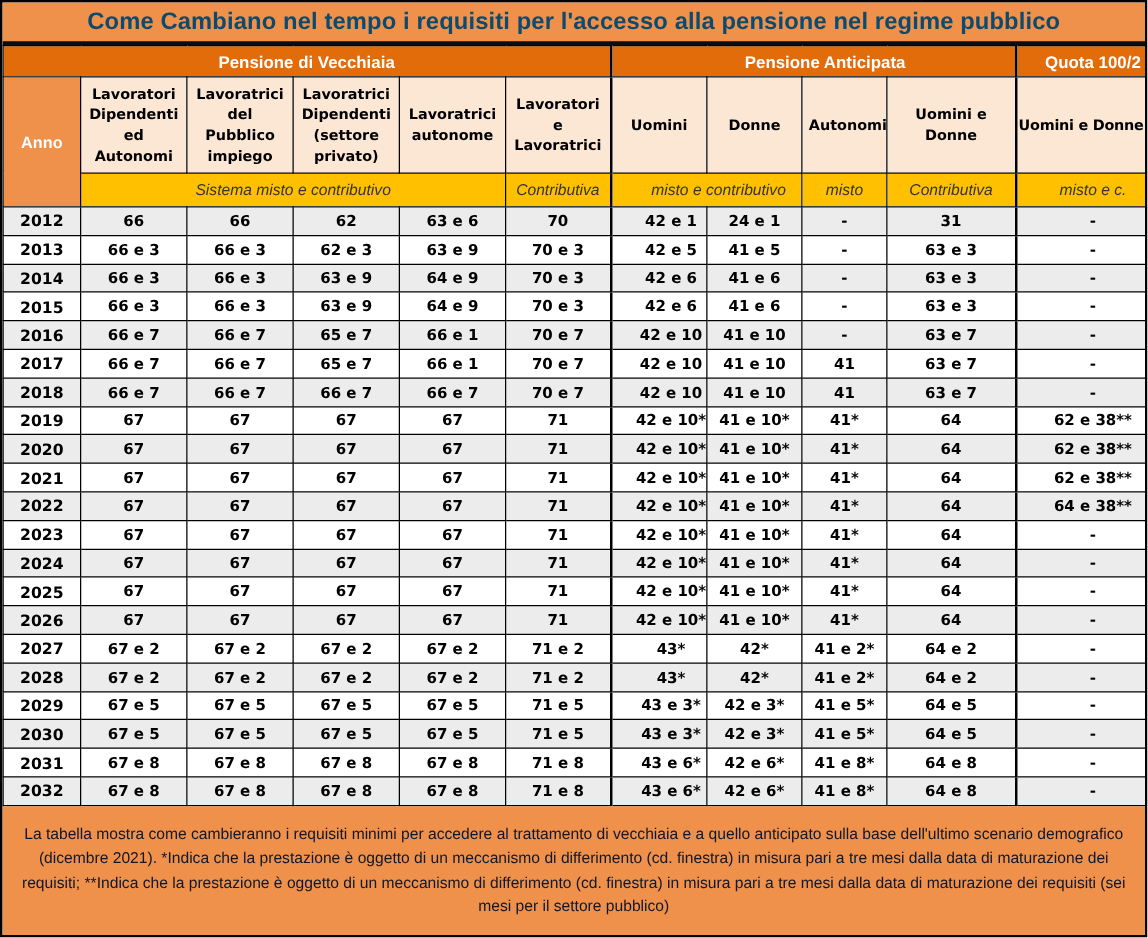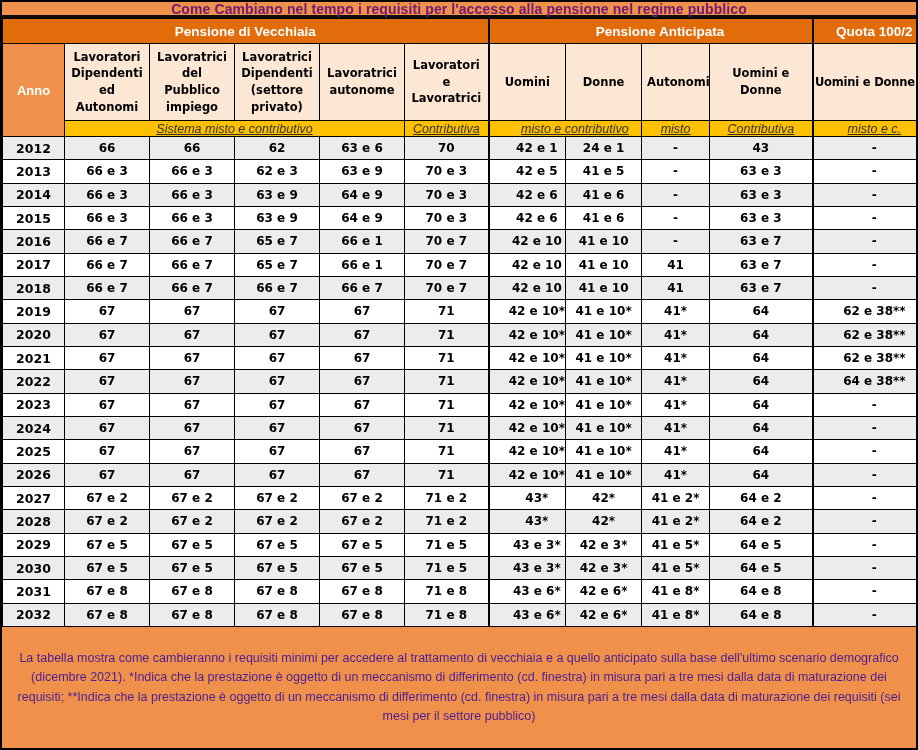--- a/index.html
+++ b/index.html
@@ -6,24 +6,24 @@
   body { background:#fff; }
   .wrapper {
     width:918px; height:750px;
     border:2px solid #000;
     display:flex; flex-direction:column;
     overflow:hidden;
     background:#fff;
     font-family:"Liberation Sans", sans-serif;
   }
   .title-bar {
-    flex:none; height:16px;
+    flex:none; height:34px;
     background:#F0914B;
     border-bottom:3px solid #0d0d0d;
-    color:#701a75; font-weight:bold; font-size:14px; letter-spacing:0.1px;
+    color:#0c4a6e; font-weight:bold; font-size:19px; letter-spacing:0.1px;
     display:flex; align-items:center; justify-content:center;
   }
   table.pension {
     flex:none; width:100%; height:609px;
     border-collapse:collapse; table-layout:fixed;
   }
   th, td {
     border:1px solid #000;
     padding:0; text-align:center; vertical-align:middle;
     overflow:hidden;
@@ -41,41 +41,41 @@
     font-size:11.5px; font-weight:bold; line-height:1.45;
     padding:0 5px;
   }
   .colhead-row th.quota-head { padding:0 1px; white-space:nowrap; letter-spacing:-0.2px; }
   th.anno-head {
     background:#F0914B; color:#fff;
     font-family:Liberation Sans, sans-serif;
     font-size:13px; font-weight:bold;
   }
   .regime-row th {
-    height:16px;
+    height:27px;
     background:#FFC000; color:#333;
-    font-style:italic; font-weight:normal; font-size:12.5px;text-decoration:underline;
+    font-style:italic; font-weight:normal; font-size:12.5px;
   }
   tbody td {
     font-family:"DejaVu Sans", sans-serif;
     font-weight:bold; font-size:12px; color:#000;
   }
   tbody tr.even td { background:#ECECEC; }
   tbody tr.odd  td { background:#FFFFFF; }
   tbody td.c-year { font-size:12.5px; }
   .brand-bar {
     flex:none; height:32px;
     background:#F0914B;
     border-top:2px solid #0d0d0d; border-bottom:2px solid #0d0d0d;
     color:#fff; font-weight:bold; font-size:18px;
     display:flex; align-items:center; justify-content:center;
   }
   .footnote {
     flex:1;
-    background:#F0914B; color:#4c1d95;
+    background:#F0914B; color:#0f172a;
     font-size:12.5px; line-height:1.55;
     display:flex; align-items:center; justify-content:center;
     text-align:center; padding:2px 5px;
   }
 </style>
 </head>
 <body>
 
 <div class="wrapper">
 
@@ -127,21 +127,21 @@
         <tr class="even">
           <td class="c-year">2012</td>
           <td class="c-val">66</td>
           <td class="c-val">66</td>
           <td class="c-val">62</td>
           <td class="c-val">63 e 6</td>
           <td class="c-val">70</td>
           <td class="c-val sep-left">42 e 1</td>
           <td class="c-val">24 e 1</td>
           <td class="c-val">-</td>
-          <td class="c-val">43</td>
+          <td class="c-val">31</td>
           <td class="c-val sep-left">-</td>
         </tr>
         <tr class="odd">
           <td class="c-year">2013</td>
           <td class="c-val">66 e 3</td>
           <td class="c-val">66 e 3</td>
           <td class="c-val">62 e 3</td>
           <td class="c-val">63 e 9</td>
           <td class="c-val">70 e 3</td>
           <td class="c-val sep-left">42 e 5</td>

